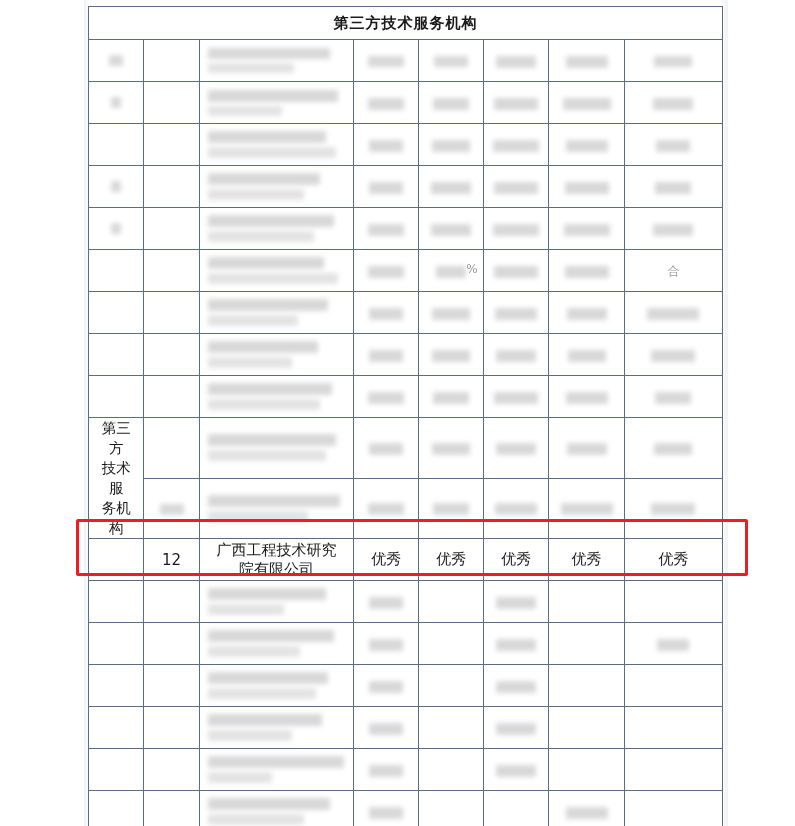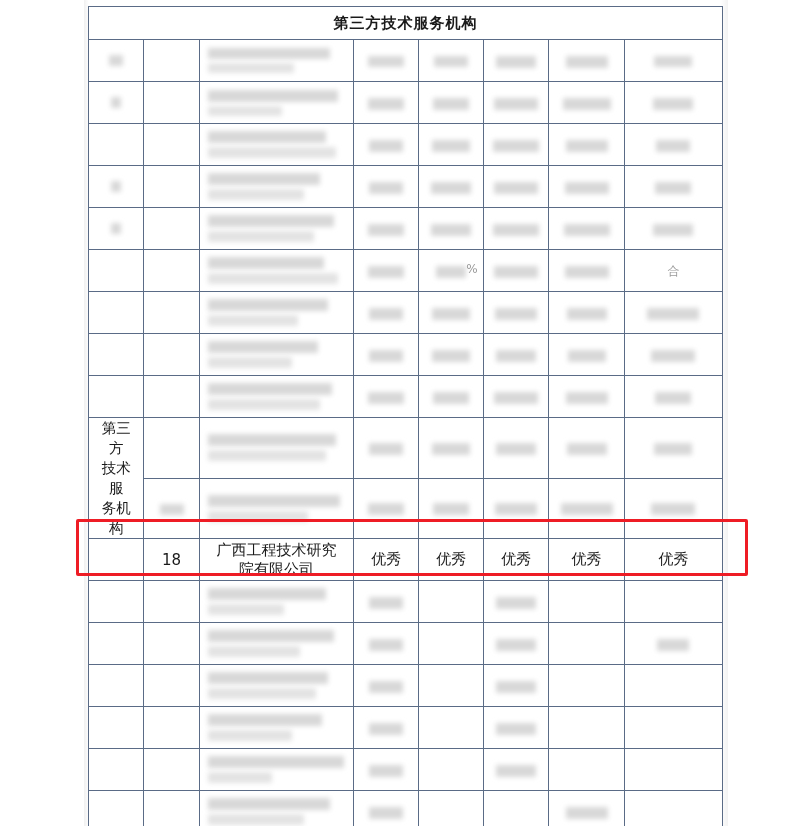--- a/index.html
+++ b/index.html
@@ -377,21 +377,21 @@
         </td>
         <td><span class="redact" style="width:36px;height:12px;"></span></td>
         <td><span class="redact" style="width:36px;height:12px;"></span></td>
         <td><span class="redact" style="width:42px;height:12px;"></span></td>
         <td><span class="redact" style="width:52px;height:12px;"></span></td>
         <td><span class="redact" style="width:44px;height:12px;"></span></td>
       </tr>
 
       <tr class="hl-row">
         <td></td>
-        <td class="hl-idx">18</td>
+        <td class="hl-idx">12</td>
         <td class="hl-name">
           <div>广西工程技术研究</div>
           <div>院有限公司</div>
         </td>
         <td class="hl-score">优秀</td>
         <td class="hl-score">优秀</td>
         <td class="hl-score">优秀</td>
         <td class="hl-score">优秀</td>
         <td class="hl-score">优秀</td>
       </tr>

